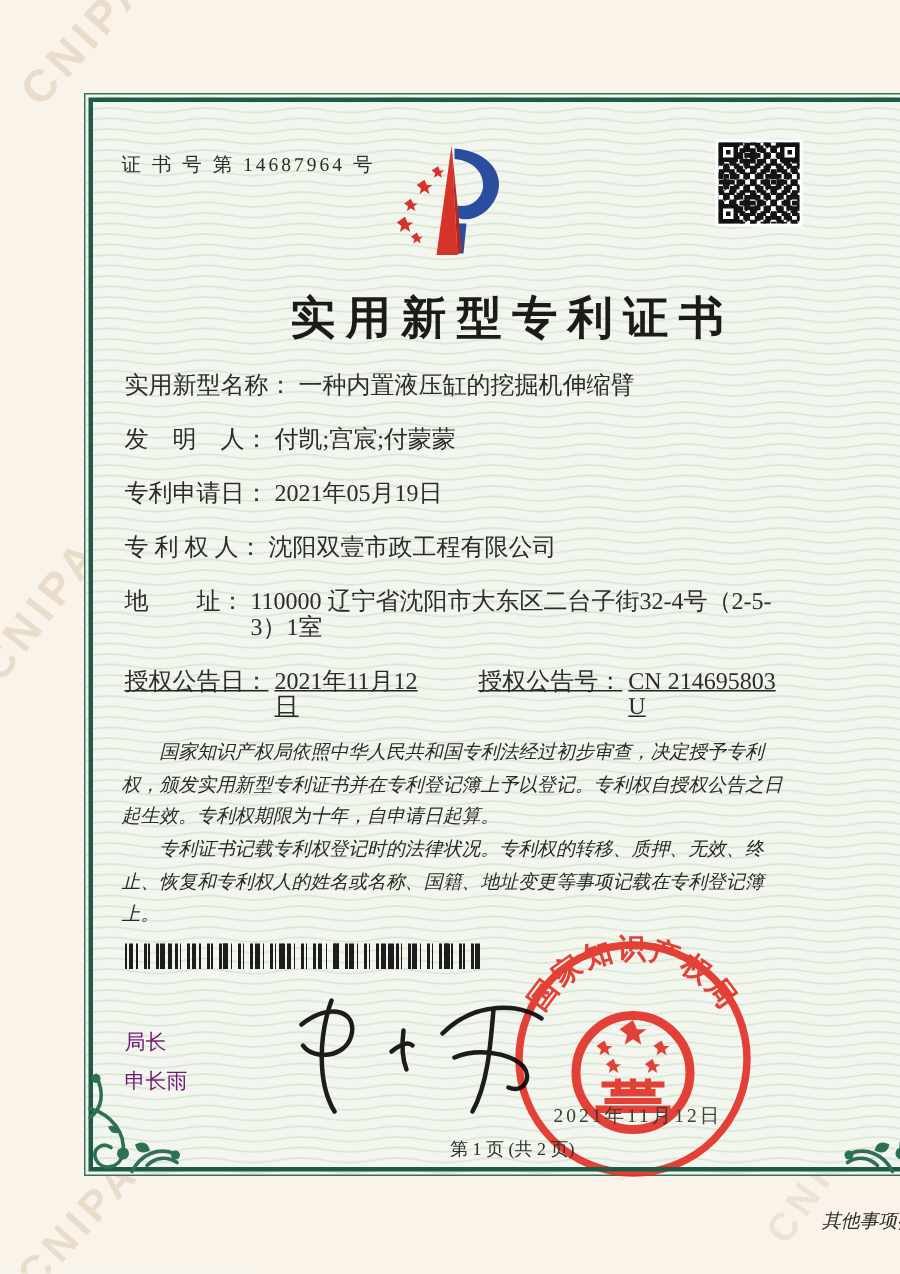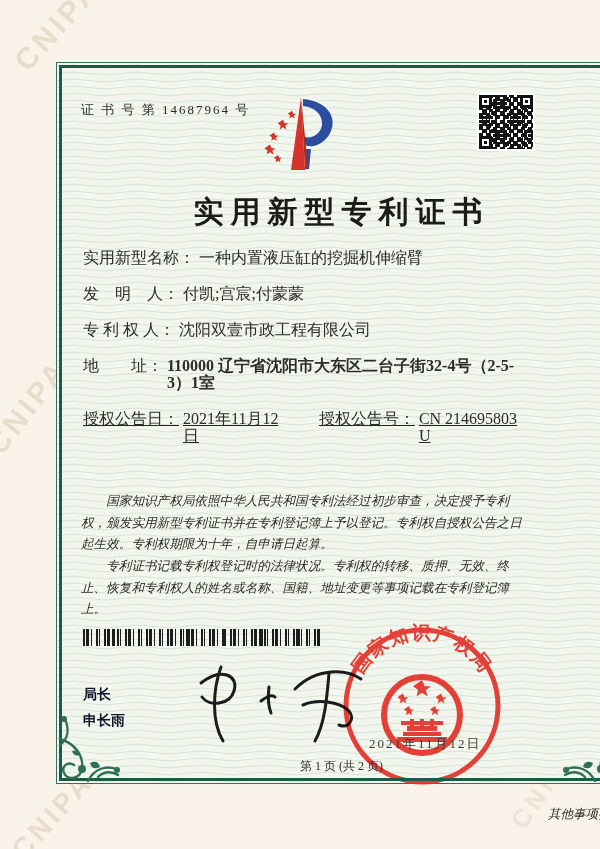--- a/index.html
+++ b/index.html
@@ -58,21 +58,21 @@
     position:absolute;left:0;top:129px;width:100%;text-align:center;
     font-size:30px;font-weight:bold;letter-spacing:7px;color:#1b1b18;
     font-family:"Liberation Serif","DejaVu Serif",serif;
   }
 
   
   .fields{position:absolute;left:26px;top:186px;width:438px;font-size:16px;}
   .frow{display:flex;margin-bottom:19px;line-height:17px;}
   .frow .lbl{flex:0 0 auto;white-space:nowrap;color:#2c2c28;}
   .frow .val{margin-left:4px;color:#2c2c28;}
-  .addr-val{width:348px;font-weight:bold;}
+  .addr-val{width:348px;}
   .duo{display:flex;text-decoration:underline;}
   .duo .pair2{margin-left:36px;display:flex;}
 
   
   .paras{
     position:absolute;left:24px;top:428px;width:442px;
     font-size:12.6px;line-height:1.72;font-style:italic;color:#2a2a25;
   }
   .paras p{margin:0;text-indent:2em;}
 
@@ -87,21 +87,21 @@
         #1d1d1d 13px 15px, rgba(0,0,0,0) 15px 16px,
         #1d1d1d 16px 17px, rgba(0,0,0,0) 17px 21px),
       repeating-linear-gradient(90deg,
         rgba(0,0,0,0) 0 29px, #1d1d1d 29px 32px, rgba(0,0,0,0) 32px 37px);
   }
 
   
   .signer{
     position:absolute;left:26px;top:618px;
     font-family:"Liberation Sans","DejaVu Sans",sans-serif;
-    font-size:14px;font-weight:bold;color:#0f172a;line-height:26px;
+    font-size:14px;font-weight:normal;color:#701a75;line-height:26px;
   }
   .signature{position:absolute;left:120px;top:586px;}
   .seal{position:absolute;left:282px;top:560px;opacity:.92;mix-blend-mode:multiply;}
   .seal-date{
     position:absolute;left:312px;top:672px;font-size:13px;letter-spacing:2px;
     color:#3c3c36;white-space:nowrap;z-index:4;
   }
 
   
   .page-no{
@@ -214,20 +214,24 @@
     <div class="fields">
       <div class="frow">
         <span class="lbl">实用新型名称：</span>
         <span class="val">一种内置液压缸的挖掘机伸缩臂</span>
       </div>
       <div class="frow">
         <span class="lbl">发　明　人：</span>
         <span class="val">付凯;宫宸;付蒙蒙</span>
       </div>
       <div class="frow">
+        <span class="lbl">专利申请日：</span>
+        <span class="val">2021年05月19日</span>
+      </div>
+      <div class="frow">
         <span class="lbl">专 利 权 人：</span>
         <span class="val">沈阳双壹市政工程有限公司</span>
       </div>
       <div class="frow">
         <span class="lbl">地　　址：</span>
         <span class="val addr-val">110000 辽宁省沈阳市大东区二台子街32-4号（2-5-3）1室</span>
       </div>
       <div class="frow duo">
         <span class="pair1" style="display:flex;">
           <span class="lbl">授权公告日：</span>

